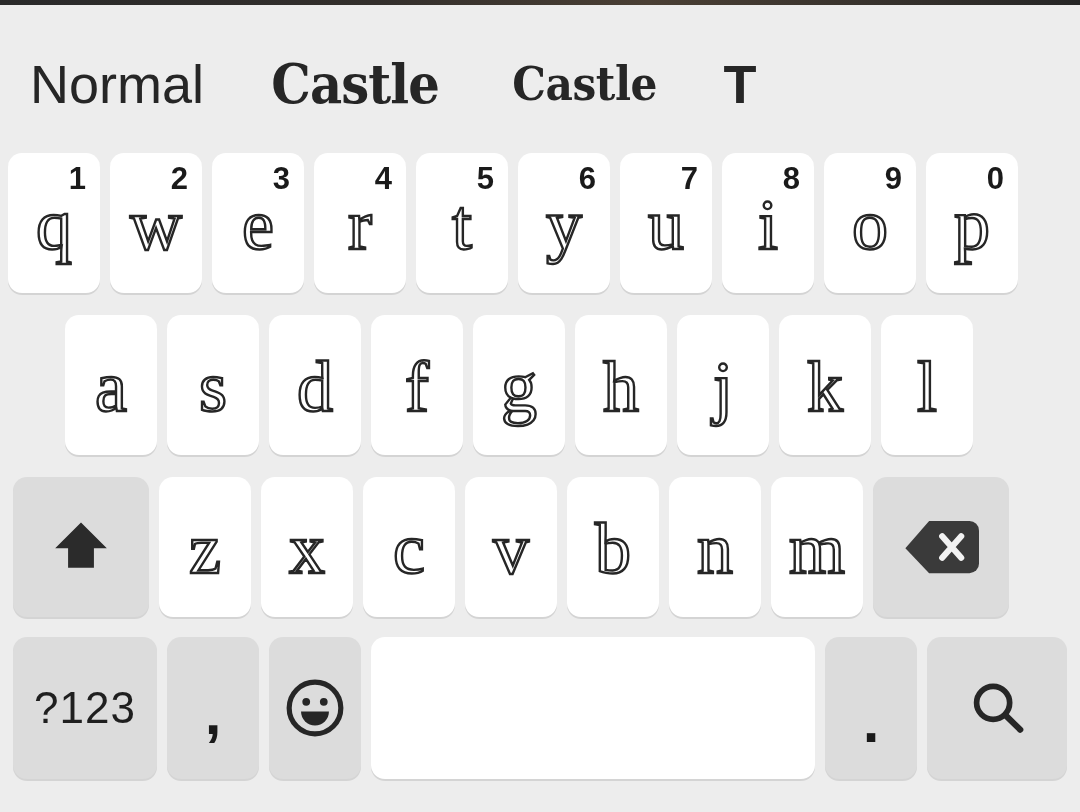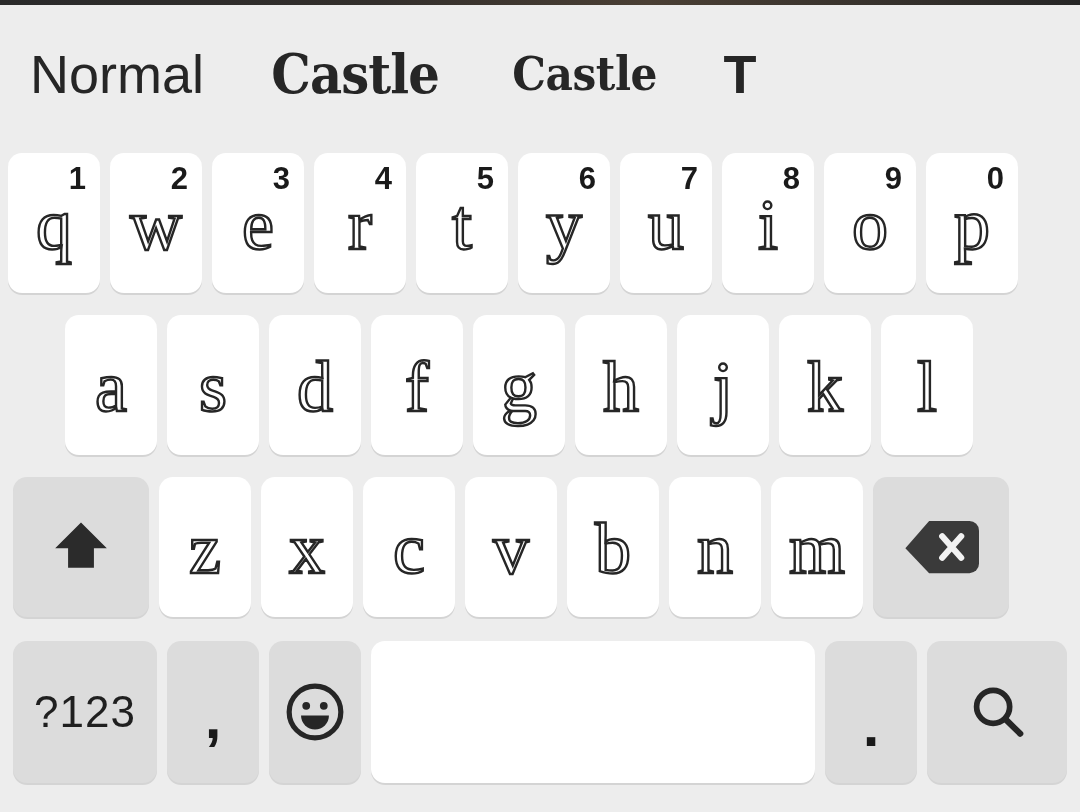--- a/index.html
+++ b/index.html
@@ -19,21 +19,21 @@
   
   .top-strip {
     position: absolute; top: 0; left: 0;
     width: 1080px; height: 5px;
     background: linear-gradient(to right, #2a2a2a 0%, #332f2c 35%, #4a3f34 60%, #262626 100%);
   }
 
   
   .style-bar {
     position: absolute;
-    top: 5px; left: 0;
+    top: 15px; left: 0;
     width: 1080px; height: 138px;
     display: flex;
     align-items: center;
     overflow: hidden;
     background: #ededed;
   }
   .style-chip {
     flex: 0 0 auto;
     height: 96px;
     display: flex;
@@ -71,21 +71,21 @@
   }
   .kb-row {
     position: absolute;
     left: 0; width: 1080px;
     display: flex;
     align-items: center;
   }
   #row1 { top: 5px;   height: 150px; }
   #row2 { top: 167px; height: 150px; }
   #row3 { top: 329px; height: 150px; }
-  #row4 { top: 491px; height: 155px; }
+  #row4 { top: 481px; height: 155px; align-items: flex-end; }
 
   .key {
     position: relative;
     height: 140px;
     border-radius: 14px;
     background: #ffffff;
     box-shadow: 0 2px 0 rgba(0,0,0,0.10);
     display: flex;
     align-items: center;
     justify-content: center;

